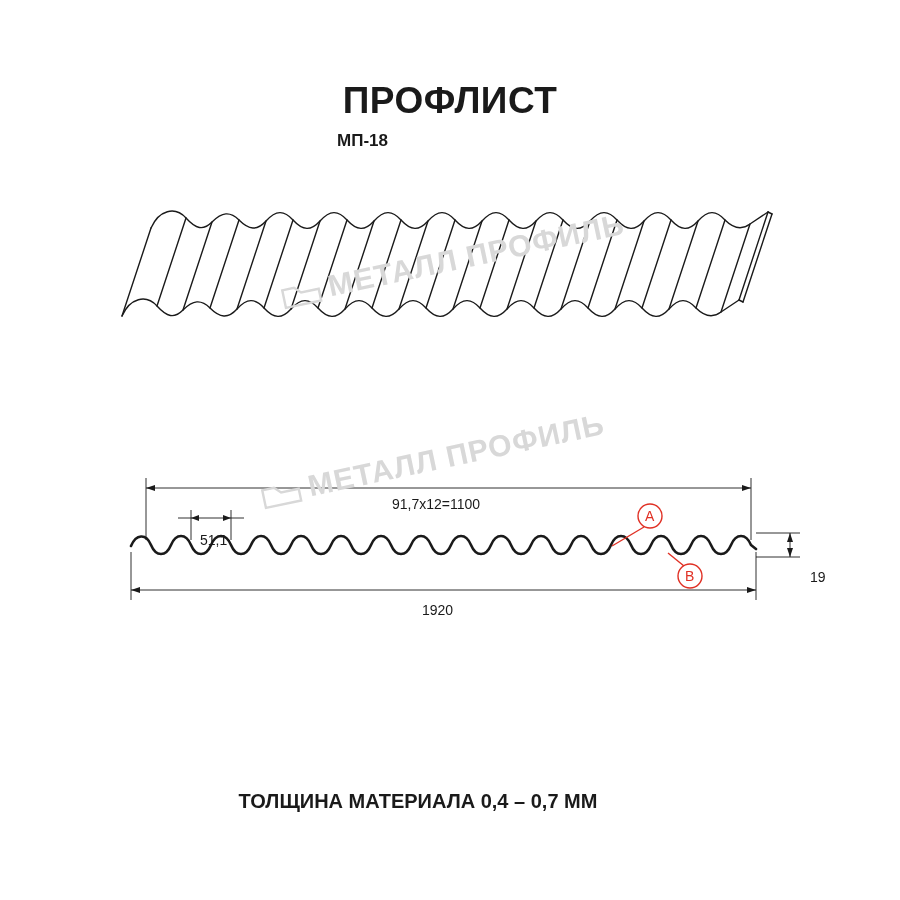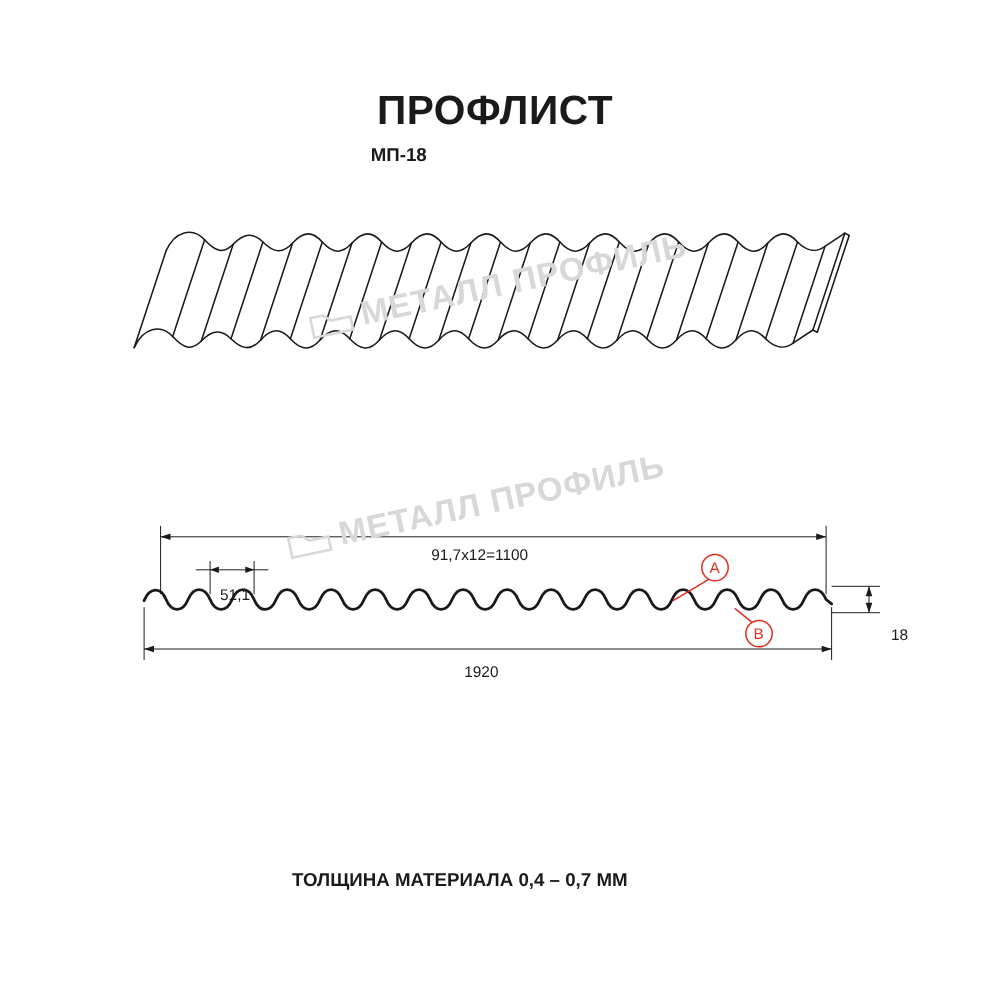--- a/index.html
+++ b/index.html
@@ -43,21 +43,21 @@
     font-size: 17px;
     font-weight: bold;
     color: #1a1a1a;
   }
   .footnote {
     position: absolute;
     left: 0;
     top: 790px;
     width: 836px;
     text-align: center;
-    font-size: 17px;
+    font-size: 20px;
     font-weight: bold;
     color: #1a1a1a;
   }
   .drawing {
     position: absolute;
     left: 0;
     top: 0;
   }
   .wm {
     position: absolute;
@@ -254,21 +254,21 @@
     </g>
     <g stroke="#e03024" stroke-width="1.4" fill="none">
       <circle cx="690" cy="576" r="12"></circle>
       <path d="M684,566 L668,553"></path>
     </g>
   </svg>
 
   <div class="dimtext" style="left:392px; top:464px;">91,7х12=1100</div>
   <div class="dimtext" style="left:200px; top:500px;">51,1</div>
   <div class="dimtext" style="left:422px; top:570px;">1920</div>
-  <div class="dimtext" style="left:810px; top:537px;">18</div>
+  <div class="dimtext" style="left:810px; top:537px;">19</div>
 
   <div class="callout-label" style="left:645px; top:508px;">A</div>
   <div class="callout-label" style="left:685px; top:568px;">B</div>
 
   <div class="wm wm1">
     <svg class="wm-logo" viewBox="0 0 40 28">
       <path d="M2,24 L2,6 L14,6 L20,12 L38,12 L38,24 Z" fill="none" stroke="#d8d8d8" stroke-width="2.4"></path>
     </svg><span>МЕТАЛЛ ПРОФИЛЬ</span>
   </div>
   <div class="wm wm2">

